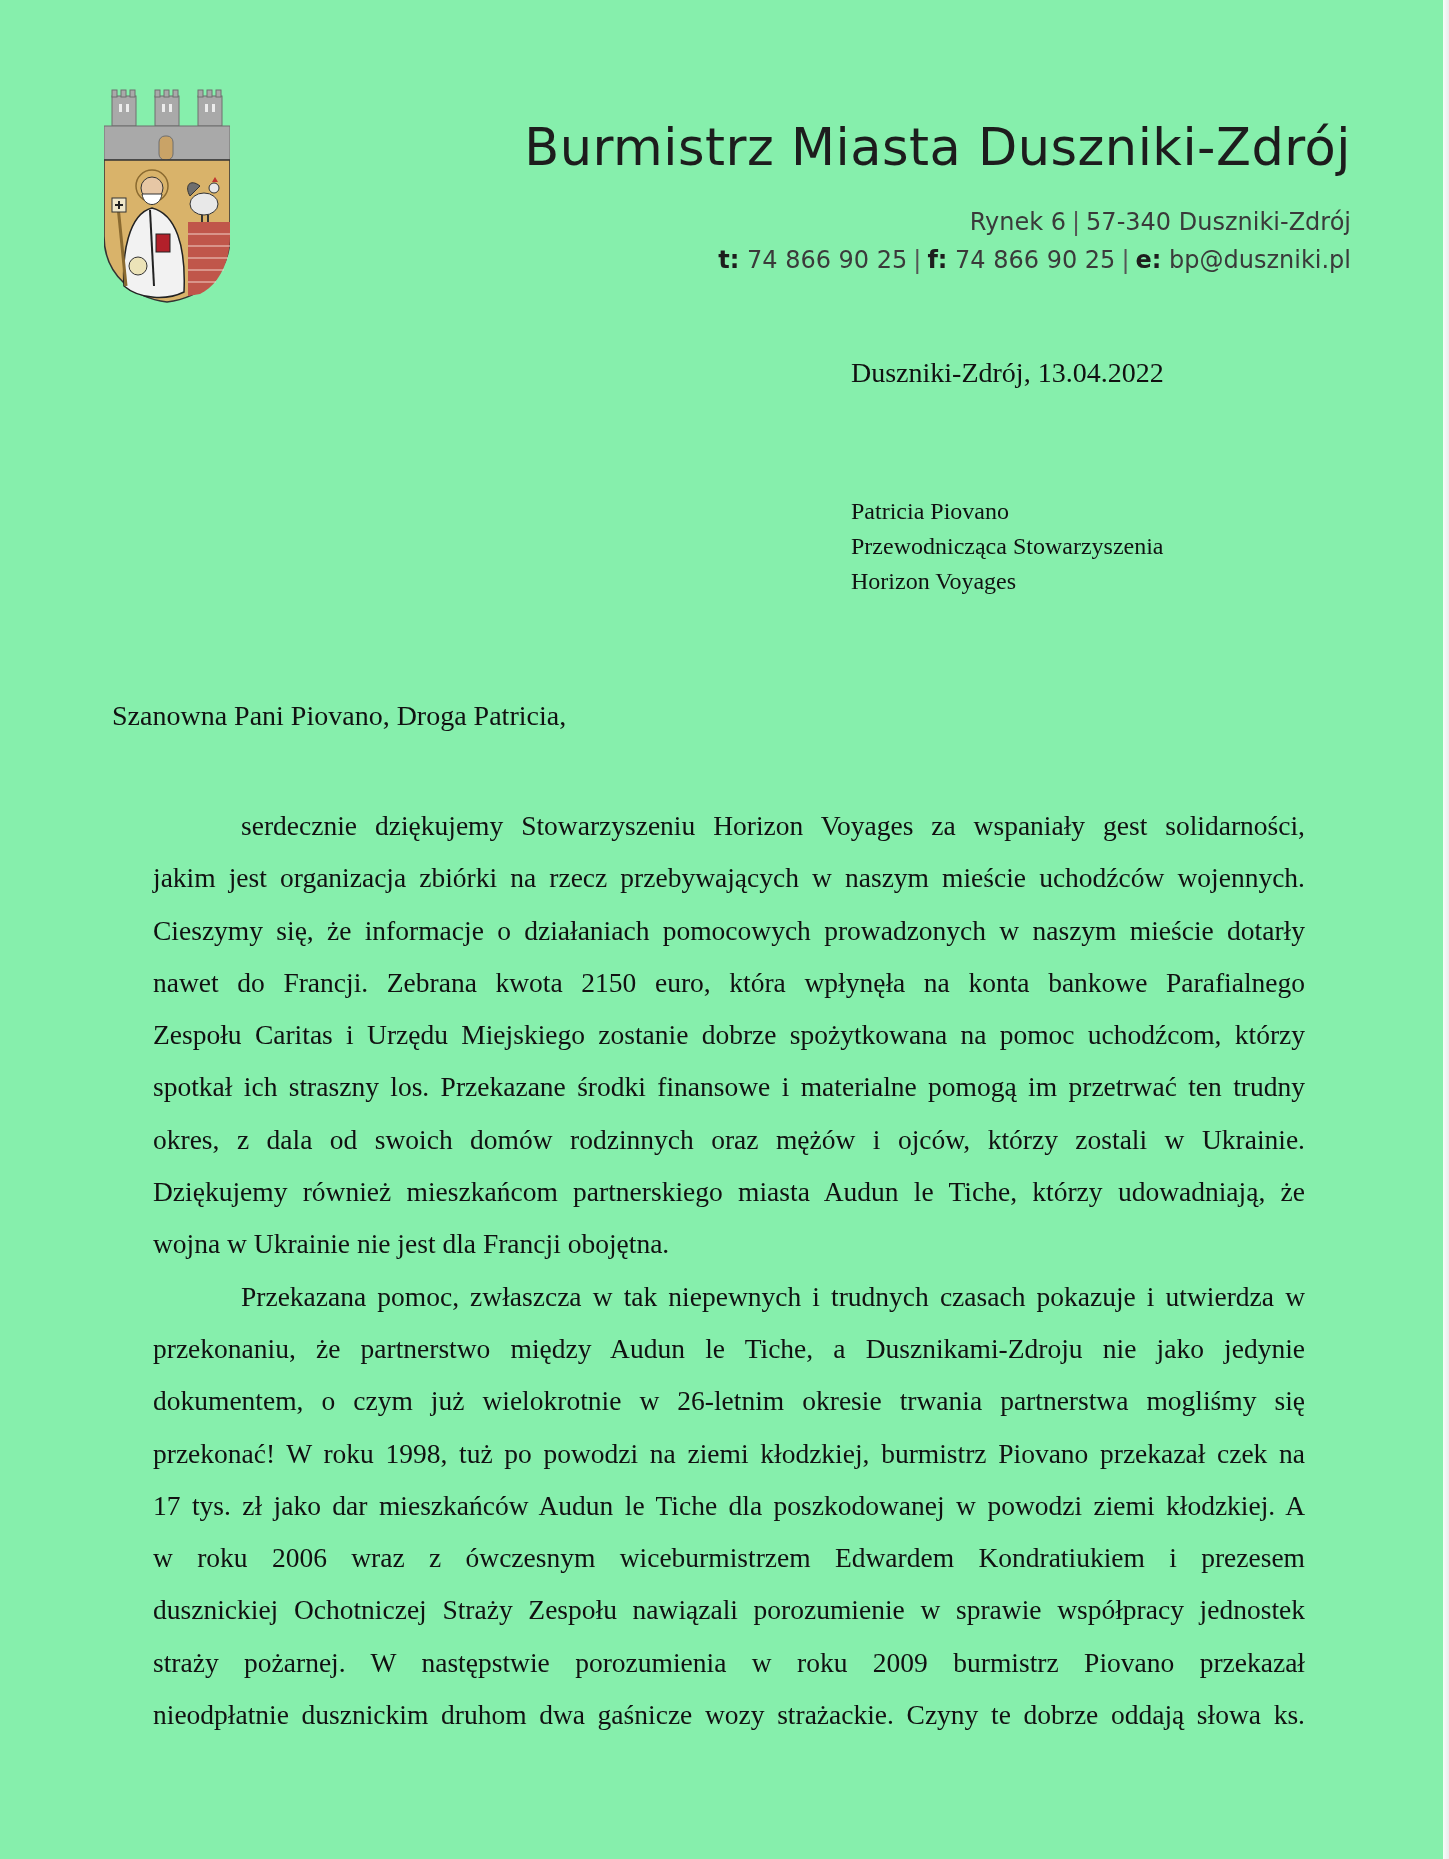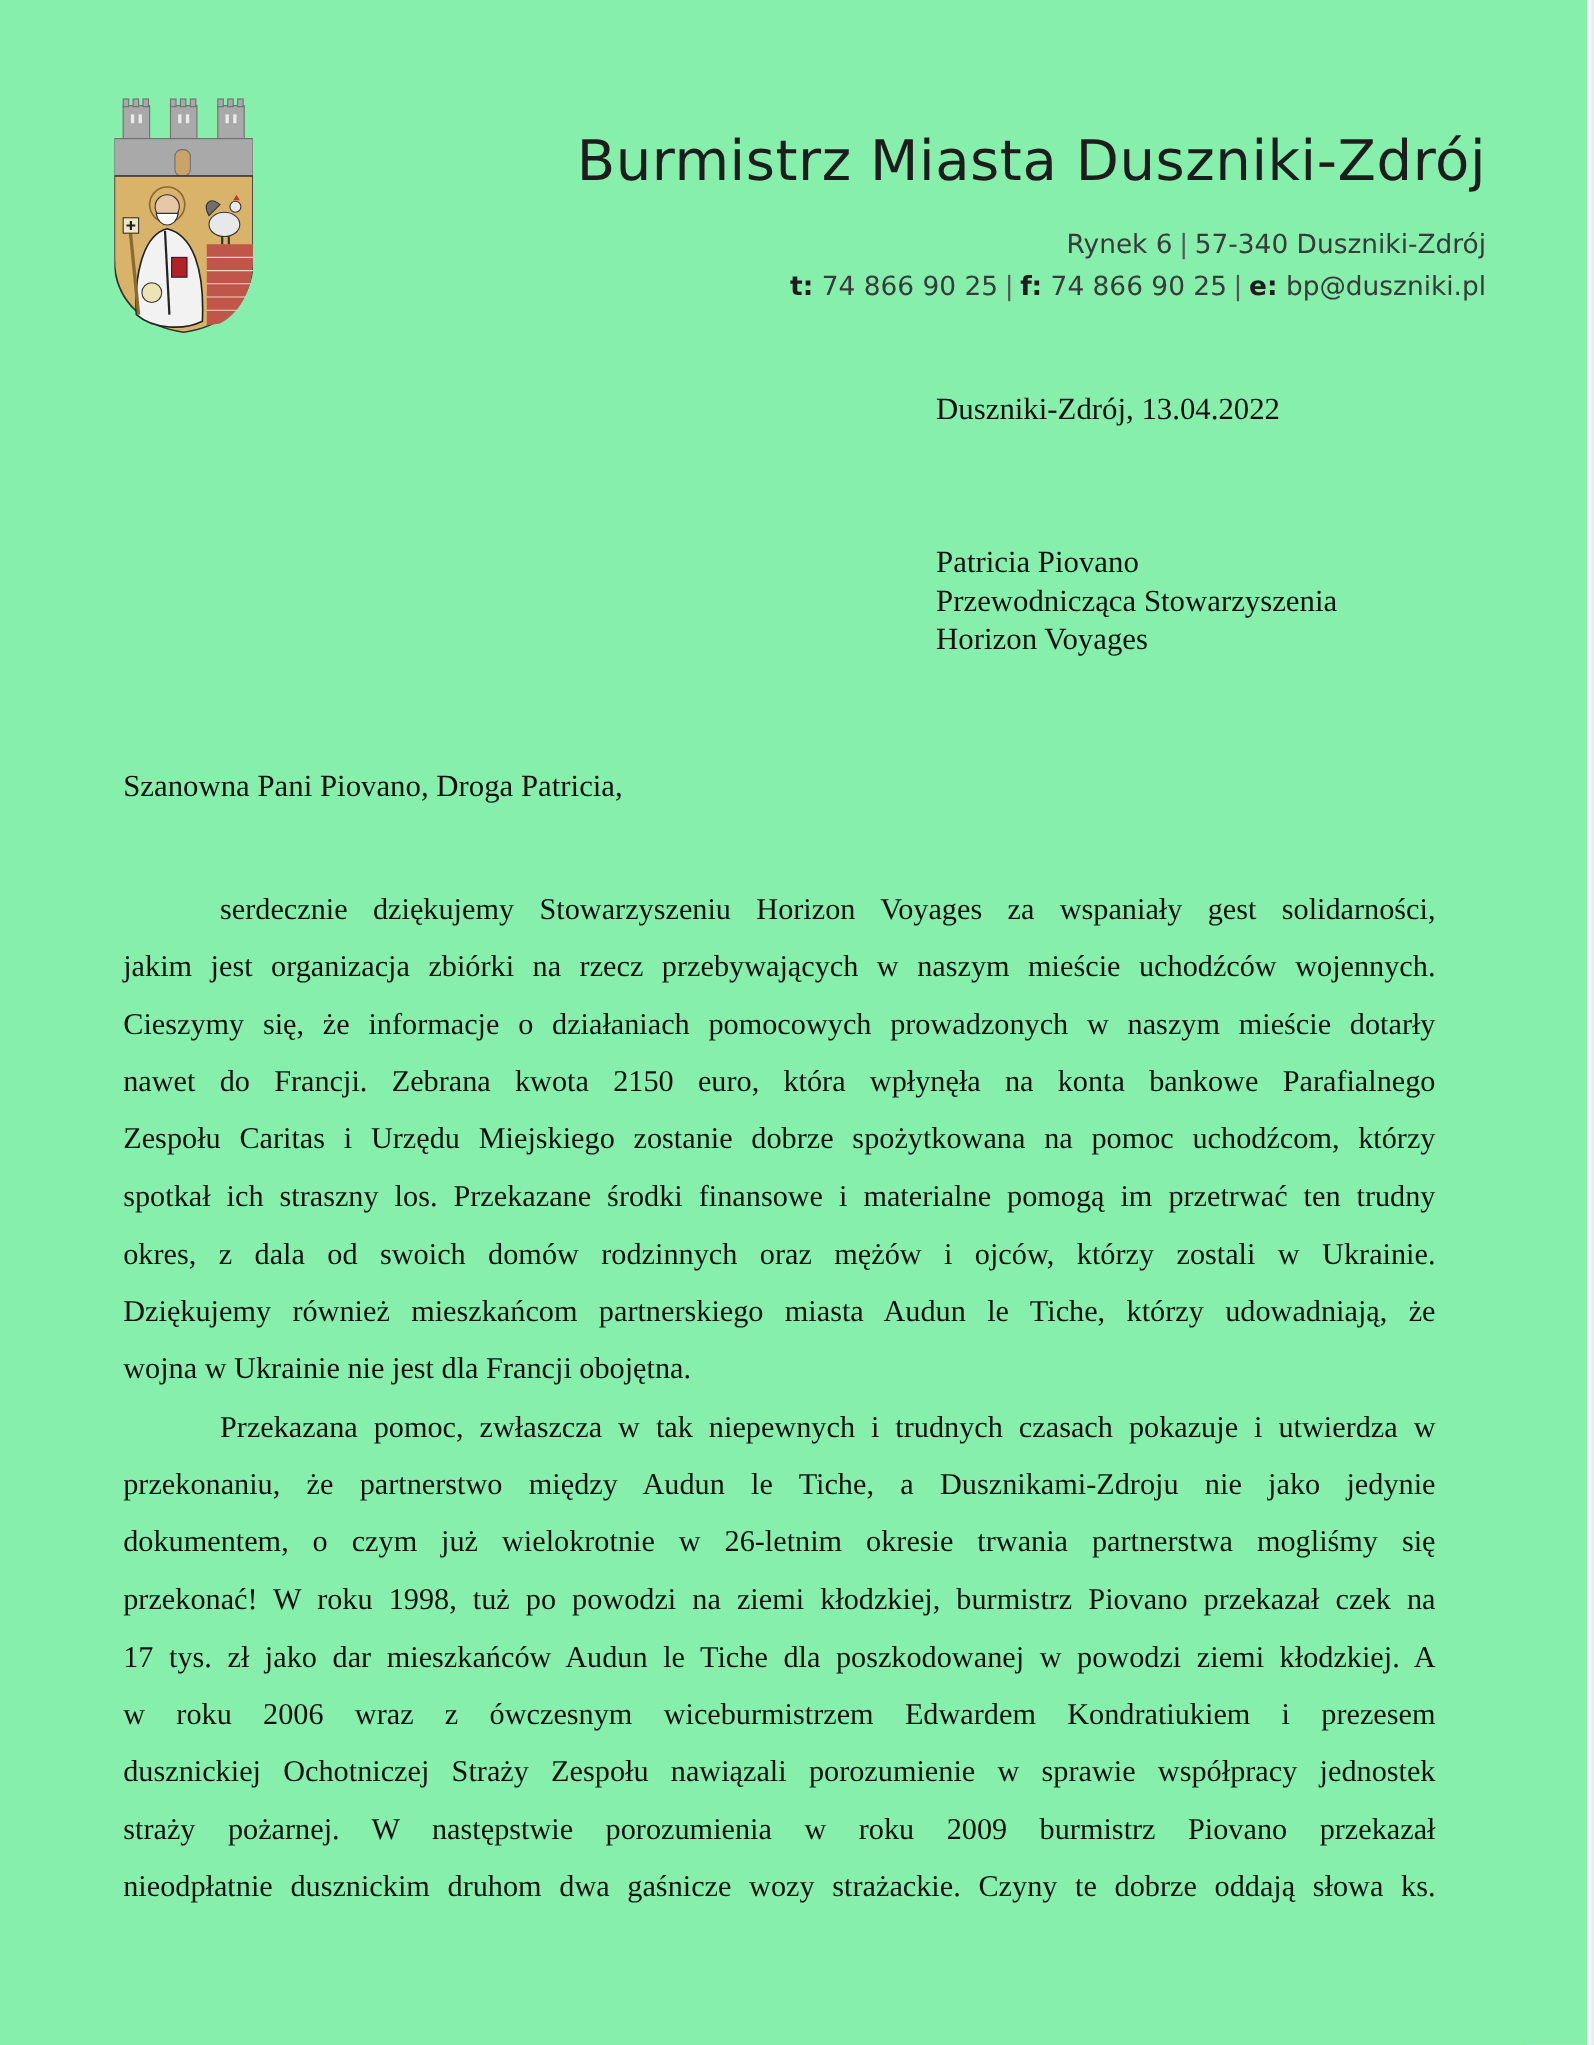--- a/index.html
+++ b/index.html
@@ -16,29 +16,29 @@
     color: #1d1d1d; white-space: nowrap;
   }
   .addr, .contact {
     position: absolute; right: 98px; font-family: "DejaVu Sans", sans-serif; font-size: 24px; color: #3a3a3a; white-space: nowrap;
   }
   .addr { top: 208px; }
   .contact { top: 246px; }
   .contact b { color: #1d1d1d; font-weight: bold; }
   .sep { color: #555; margin: 0 6px; }
   .date { position: absolute; left: 851px; top: 357px; font-size: 28px; white-space: nowrap; }
-  .recipient { position: absolute; left: 851px; top: 494px; font-size: 28px; line-height: 35px; }
+  .recipient { position: absolute; left: 851px; top: 494px; font-size: 24px; line-height: 35px; }
   .recipient div { white-space: nowrap; }
   .salutation { position: absolute; left: 112px; top: 700px; font-size: 28px; white-space: nowrap; }
   .body {
     position: absolute; left: 112px; top: 800px; width: 1193px;
     font-size: 27.5px; line-height: 52.3px;
   }
   .body .line {
-    display: block; text-align: justify; text-align-last: justify; white-space: nowrap; height: 52.3px;
+    display: block; text-align: justify; text-align-last: justify; white-space: nowrap; height: 52.3px; margin-left: 41px;
   }
   .body .line.last { text-align-last: left; }
   .body .line.indent { padding-left: 88px; }
 </style>
 </head>
 <body>
 
 <div class="page">
 
   <div class="crest">

